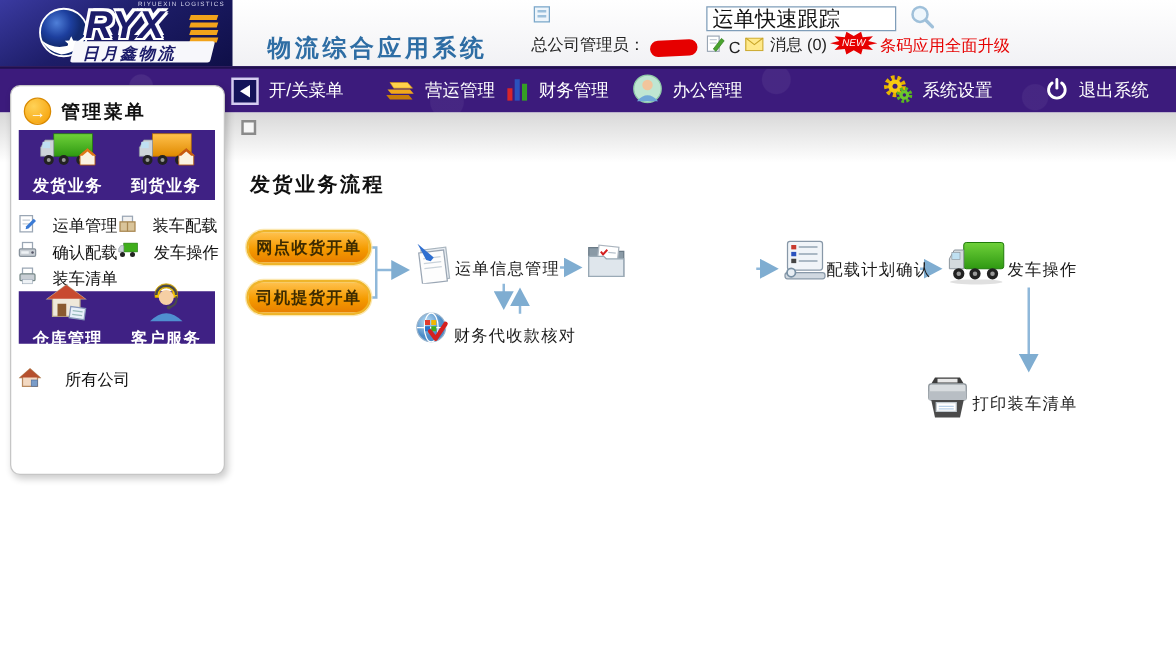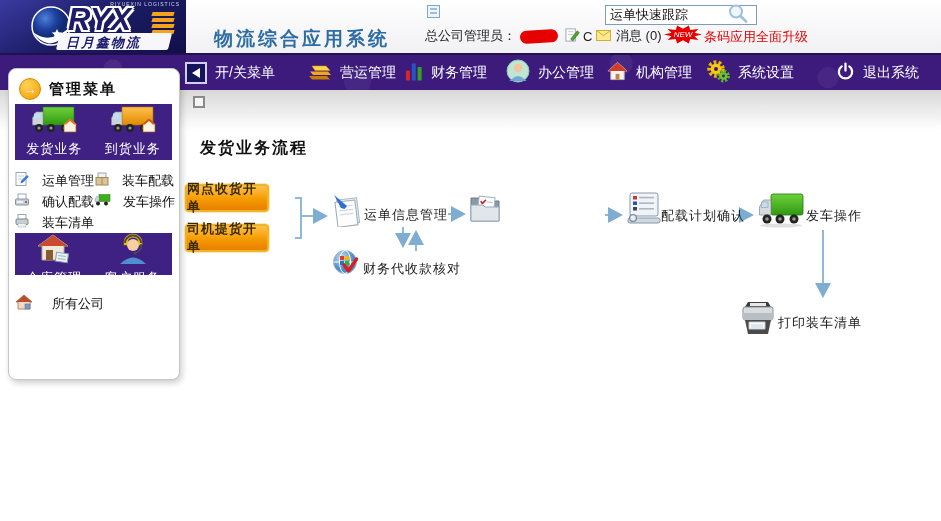--- a/index.html
+++ b/index.html
@@ -16,23 +16,23 @@
       text-shadow:-2px -2px 0 #fff,2px -2px 0 #fff,-2px 2px 0 #fff,2px 2px 0 #fff,0 2px 0 #fff,2px 0 0 #fff;}
   .stripes{position:absolute;left:152px;top:12px;width:22px;}
   .stripes div{height:4px;margin-bottom:2px;background:#f2a31b;transform:skewX(-18deg);}
   .brand-cn-wrap{position:absolute;left:58px;top:33px;width:112px;height:17px;background:#f7f7fb;
       transform:skewX(-14deg);border-radius:2px;}
   .brand-cn{position:absolute;left:66px;top:34px;font-size:13px;font-weight:bold;font-style:italic;color:#1c1c6a;letter-spacing:2px;}
   .app-title{position:absolute;left:214px;top:26px;font-size:19px;font-weight:bold;color:var(--title-blue,#2e6da4);letter-spacing:3px;}
   .mini-panel{position:absolute;left:427px;top:5px;width:11px;height:11px;border:1px solid #7ba7c9;background:#eef5fb;}
   .mini-panel i{display:block;height:2px;background:#9cc0dc;margin:2px 2px 0 2px;}
   .search-input{position:absolute;left:565px;top:5px;width:142px;height:16px;border:1px solid #7f9db9;
-      font-size:13px;padding:1px 4px;color:#111;font-family:inherit;margin-left:40px;}
+      font-size:17px;padding:1px 4px;color:#111;font-family:inherit;}
   .mag{position:absolute;left:727px;top:3px;}
-  .user-row{position:absolute;left:425px;top:27px;height:18px;display:flex;align-items:center;font-size:13px;color:#222;}
+  .user-row{position:absolute;left:425px;top:27px;height:18px;display:flex;align-items:flex-end;font-size:13px;color:#222;}
   .scribble{width:38px;height:13px;background:#e60000;border-radius:8px;transform:rotate(-3deg);margin:0 4px;}
   .edit-ic{margin:0 3px;}
   .msg-row{position:absolute;left:596px;top:27px;height:18px;display:flex;align-items:center;font-size:13px;color:#222;cursor:pointer;}
   .env{margin-right:5px;}
   .new-badge{position:absolute;left:664px;top:25px;width:38px;height:19px;background:var(--promo-red,#e60000);
       display:flex;align-items:center;justify-content:center;color:#fff;font-size:8px;font-weight:normal;font-style:italic;
       clip-path:polygon(100% 50%,80.4% 59.3%,90.5% 79.4%,68.8% 74.3%,65.5% 97.6%,50% 80%,34.5% 97.6%,31.2% 74.3%,9.5% 79.4%,19.6% 59.3%,0% 50%,19.6% 40.7%,9.5% 20.6%,31.2% 25.7%,34.5% 2.4%,50% 20%,65.5% 2.4%,68.8% 25.7%,90.5% 20.6%,80.4% 40.7%);}
   .promo{position:absolute;left:704px;top:28px;font-size:13px;color:var(--promo-red,#e60000);cursor:pointer;}
 
   
@@ -53,32 +53,32 @@
   
   .sidebar{position:absolute;left:8px;top:68px;width:170px;height:310px;background:#fff;border:1px solid #c6c6c6;
       border-radius:8px;box-shadow:2px 3px 6px rgba(0,0,0,.2);z-index:5;}
   .side-head{position:absolute;left:10px;top:9px;display:flex;align-items:center;gap:8px;}
   .arrow-circle{width:20px;height:20px;border-radius:50%;background:radial-gradient(circle at 35% 30%,#ffd257,#f59c00);
       border:1px solid #d98a00;display:flex;align-items:center;justify-content:center;color:#fff;font-weight:bold;font-size:13px;}
   .side-title{font-size:15px;font-weight:bold;color:#111;letter-spacing:2px;}
   .tiles{position:absolute;left:6px;width:157px;background:var(--tile-purple,#3f2184);display:flex;}
   .tiles.t1{top:35px;height:56px;}
   .tiles.t2{top:164px;height:42px;}
-  .tile{width:50%;display:flex;flex-direction:column;align-items:center;justify-content:flex-start;padding-bottom:2px;
-      color:#fff;font-size:13px;font-weight:normal;cursor:pointer;letter-spacing:1px;}
+  .tile{width:50%;display:flex;flex-direction:column;align-items:center;justify-content:center;padding-bottom:2px;
+      color:#fff;font-size:13px;font-weight:bold;cursor:pointer;letter-spacing:1px;}
   .tile svg{margin-bottom:1px;}
   .side-links{position:absolute;left:5px;top:101px;width:160px;display:grid;grid-template-columns:80px 80px;grid-auto-rows:21px;}
   .side-link{display:flex;align-items:center;gap:12px;font-size:13px;color:#111;cursor:pointer;white-space:nowrap;}
   .side-foot{position:absolute;left:6px;top:225px;display:flex;align-items:center;gap:19px;font-size:13px;color:#111;cursor:pointer;}
 
   
   .main-title{position:absolute;left:200px;top:138px;font-size:16px;font-weight:bold;color:#111;letter-spacing:2px;z-index:2;}
   .flow{position:absolute;left:185px;top:130px;width:756px;height:260px;z-index:2;}
   .flow svg.wires{position:absolute;left:0;top:0;}
-  .pill{position:absolute;left:0;width:84px;height:28px;border-radius:4px;
+  .pill{position:absolute;left:12px;width:100px;height:28px;border-radius:14px;
       background:linear-gradient(#ffc14d,#f59b00 55%,#e87f00);border:2px solid #efb52a;
       box-shadow:0 0 0 1px #fbe7b0;display:flex;align-items:center;justify-content:center;
       color:#3d2b00;font-size:13px;font-weight:bold;cursor:pointer;box-sizing:border-box;letter-spacing:1px;}
   .flow-ic{position:absolute;}
   .flow-lb{position:absolute;font-size:13px;font-weight:normal;color:#1a1a1a;letter-spacing:1px;white-space:nowrap;cursor:pointer;}
 </style>
 </head>
 <body>
 
 <div class="header">
@@ -184,30 +184,20 @@
   <div class="nav-item" style="left:506px">
     <span>
       <svg width="24" height="24" viewBox="0 0 24 24">
         <circle cx="12" cy="12" r="11" fill="#bfe6d2"></circle>
         <circle cx="12" cy="12" r="11" fill="none" stroke="#8fcaa8"></circle>
         <circle cx="12" cy="9" r="4.2" fill="#f2c59c"></circle>
         <path d="M3.5,22 Q12,12.5 20.5,22 Z" fill="#6fa8d8"></path>
       </svg>
     </span>
     <span>办公管理</span>
-  </div>
-  <div class="nav-item" style="left:607px">
-    <span>
-      <svg width="21" height="20" viewBox="0 0 22 20">
-        <path d="M11,1 L21,10 H18 V19 H4 V10 H1 Z" fill="#f8f4ee" stroke="#c0b8ae"></path>
-        <path d="M11,1 L21,10 H1 Z" fill="#d23c28"></path>
-        <rect x="9" y="13" width="4" height="6" fill="#c87f4a"></rect>
-      </svg>
-    </span>
-    <span>机构管理</span>
   </div>
   <div class="nav-item" style="left:706px">
     <span>
       <svg width="24" height="24" viewBox="0 0 24 24">
         <circle cx="10" cy="10" r="6.5" fill="none" stroke="#e8b400" stroke-width="4.5" stroke-dasharray="2.6 2"></circle>
         <circle cx="10" cy="10" r="5.4" fill="#f6ca10"></circle>
           <circle cx="10" cy="10" r="2" fill="#3c1b7c"></circle>
         <circle cx="17.5" cy="17" r="4.6" fill="none" stroke="#58b520" stroke-width="3.6" stroke-dasharray="2 1.6"></circle>
         <circle cx="17.5" cy="17" r="3.8" fill="#6cc62e"></circle>
           <circle cx="17.5" cy="17" r="1.4" fill="#3c1b7c"></circle>

